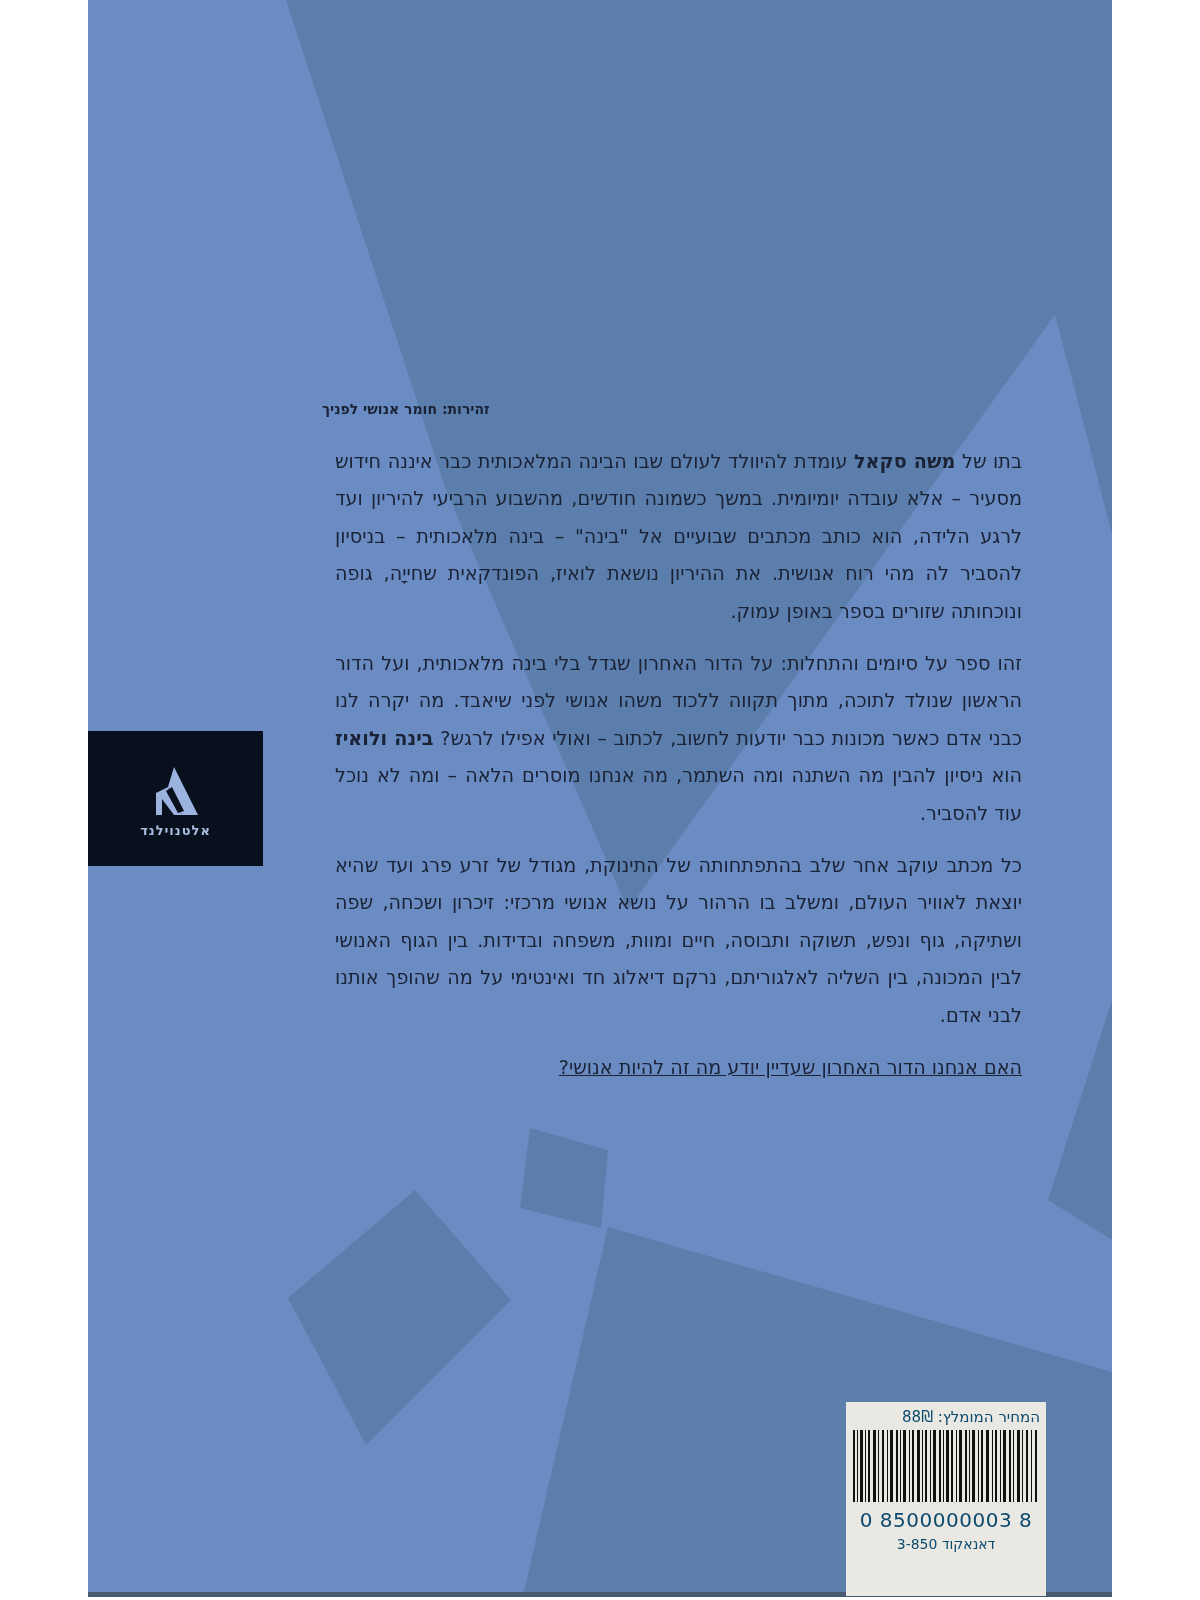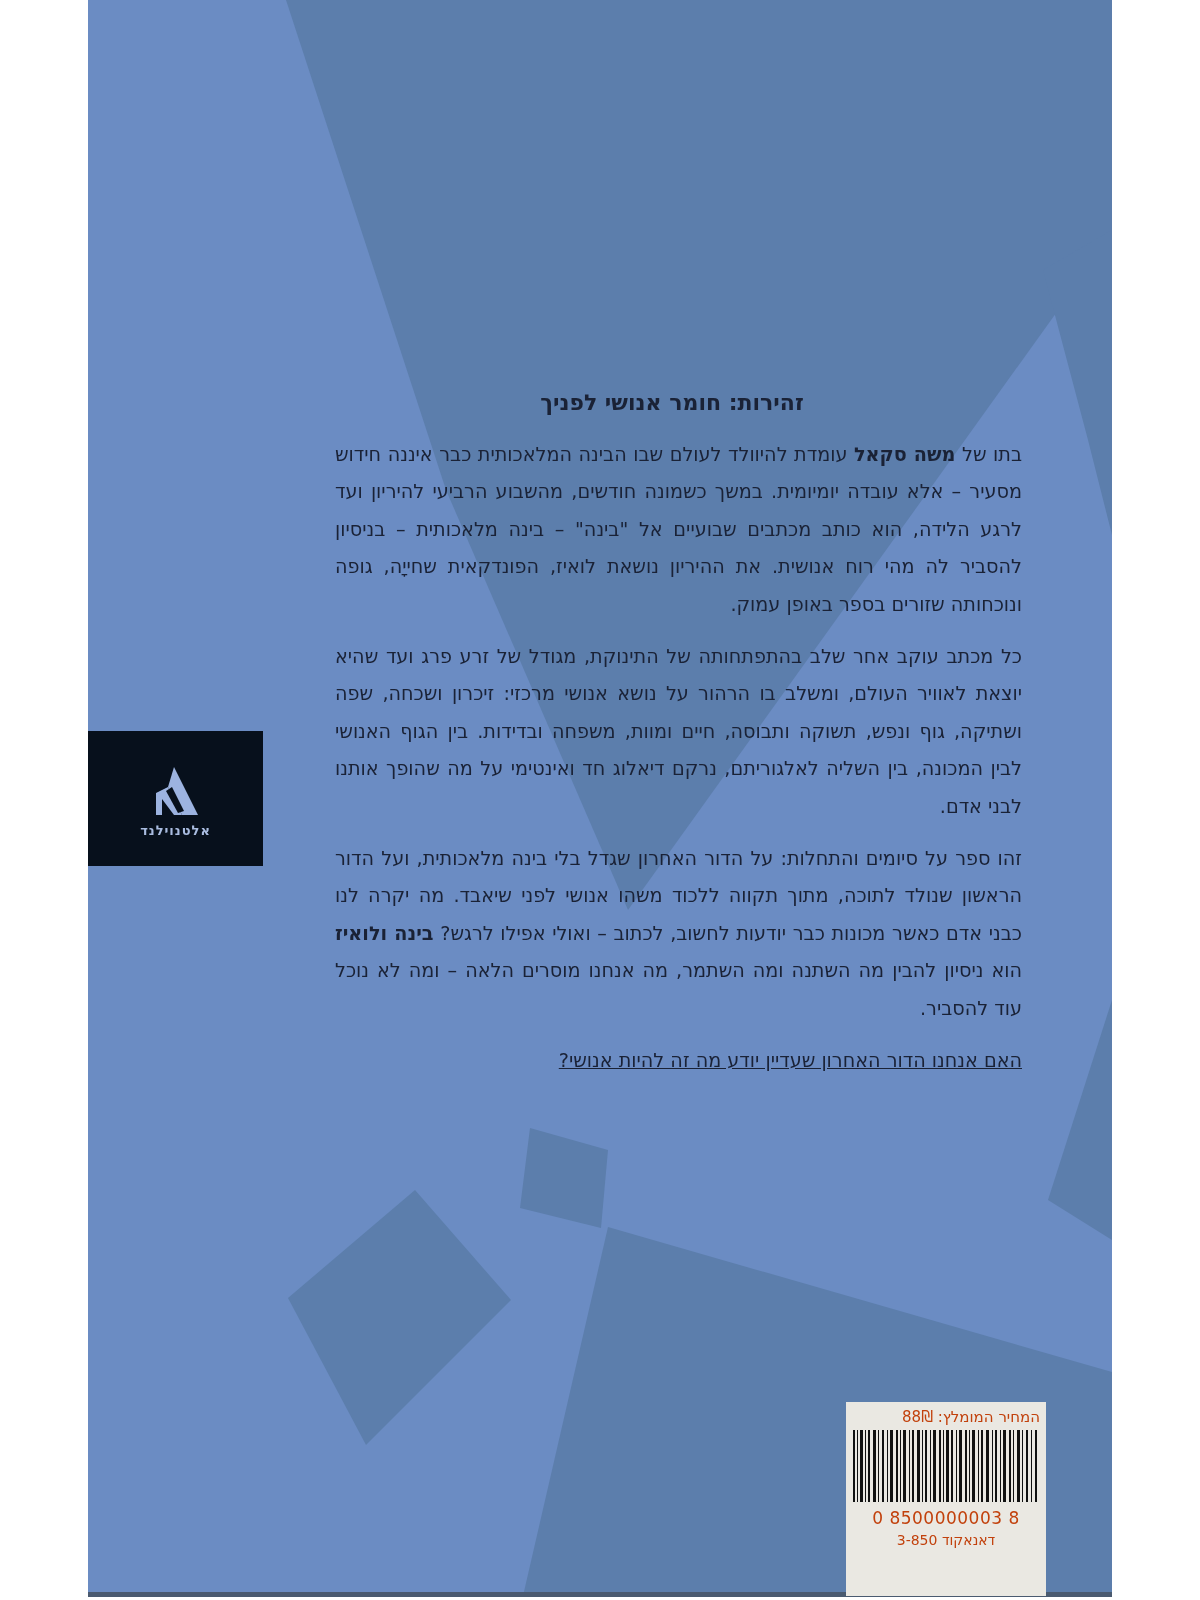--- a/index.html
+++ b/index.html
@@ -70,60 +70,60 @@
       width: 700px;
       direction: rtl;
       text-align: justify;
       color: #1a2236;
       font-family: "DejaVu Sans", sans-serif;
       font-size: 19.2px;
       line-height: 37.6px;
     }
     .heading {
       font-weight: bold;
-      font-size: 22px;
-      margin: 6px 0 14px 0;
-      text-align: center;
+      font-size: 14px;
+      margin: 13px 0 14px 0;
+      text-align: left;
     }
     .para {
       margin: 0 0 14px 13px;
       text-align-last: right;
     }
     .para b { font-weight: bold; }
     .closing {
       margin: 0;
       text-align: right;
       text-decoration: underline;
     }
     .barcode-sticker {
       position: absolute;
       left: 846px;
       top: 1402px;
       width: 200px;
       height: 194px;
       background: #eae8e2;
       direction: rtl;
       text-align: center;
-      color: #c2410c;
+      color: #0c4a6e;
       font-family: "DejaVu Sans", sans-serif;
     }
     .price-line {
       font-size: 15px;
       padding-top: 6px;
       text-align: right;
       padding-right: 6px;
     }
     .bars {
       margin: 4px auto 0 auto;
       width: 190px;
       height: 72px;
       display: block;
     }
     .barcode-number {
-      font-size: 17px;
+      font-size: 20px;
       margin-top: 6px;
       direction: ltr;
       letter-spacing: 0.5px;
     }
     .barcode-code {
       font-size: 14px;
       margin-top: 4px;
     }
   </style>
 </head>
@@ -154,23 +154,23 @@
     <polygon points="14,26 20,22 32,46 26,48" fill="#07101c"></polygon>
   </svg>
   <div class="logo-name">אלטנוילנד</div>
 </div>
 
 <div class="text-area">
   <p class="heading">זהירות: חומר אנושי לפניך</p>
 
   <p class="para"><span>בתו של </span><b>משה סקאל</b><span> עומדת להיוולד לעולם שבו הבינה המלאכותית כבר איננה חידוש מסעיר – אלא עובדה יומיומית. במשך כשמונה חודשים, מהשבוע הרביעי להיריון ועד לרגע הלידה, הוא כותב מכתבים שבועיים אל "בינה" – בינה מלאכותית – בניסיון להסביר לה מהי רוח אנושית. את ההיריון נושאת לואיז, הפונדקאית שחייָה, גופה ונוכחותה שזורים בספר באופן עמוק.</span></p>
 
+  <p class="para"><span>זהו ספר על סיומים והתחלות: על הדור האחרון שגדל בלי בינה מלאכותית, ועל הדור הראשון שנולד לתוכה, מתוך תקווה ללכוד משהו אנושי לפני שיאבד. מה יקרה לנו כבני אדם כאשר מכונות כבר יודעות לחשוב, לכתוב – ואולי אפילו לרגש? </span><b>בינה ולואיז</b><span> הוא ניסיון להבין מה השתנה ומה השתמר, מה אנחנו מוסרים הלאה – ומה לא נוכל עוד להסביר.</span></p>
+
   <p class="para">כל מכתב עוקב אחר שלב בהתפתחותה של התינוקת, מגודל של זרע פרג ועד שהיא יוצאת לאוויר העולם, ומשלב בו הרהור על נושא אנושי מרכזי: זיכרון ושכחה, שפה ושתיקה, גוף ונפש, תשוקה ותבוסה, חיים ומוות, משפחה ובדידות. בין הגוף האנושי לבין המכונה, בין השליה לאלגוריתם, נרקם דיאלוג חד ואינטימי על מה שהופך אותנו לבני אדם.</p>
-
-  <p class="para"><span>זהו ספר על סיומים והתחלות: על הדור האחרון שגדל בלי בינה מלאכותית, ועל הדור הראשון שנולד לתוכה, מתוך תקווה ללכוד משהו אנושי לפני שיאבד. מה יקרה לנו כבני אדם כאשר מכונות כבר יודעות לחשוב, לכתוב – ואולי אפילו לרגש? </span><b>בינה ולואיז</b><span> הוא ניסיון להבין מה השתנה ומה השתמר, מה אנחנו מוסרים הלאה – ומה לא נוכל עוד להסביר.</span></p>
 
   <p class="closing">האם אנחנו הדור האחרון שעדיין יודע מה זה להיות אנושי?</p>
 </div>
 
 <div class="barcode-sticker">
   <div class="price-line">המחיר המומלץ: 88₪</div>
   <svg class="bars" viewBox="0 0 190 72" xmlns="http://www.w3.org/2000/svg">
     <g fill="#111">
       <rect x="2" y="0" width="2" height="72"></rect>
       <rect x="6" y="0" width="1" height="72"></rect>

